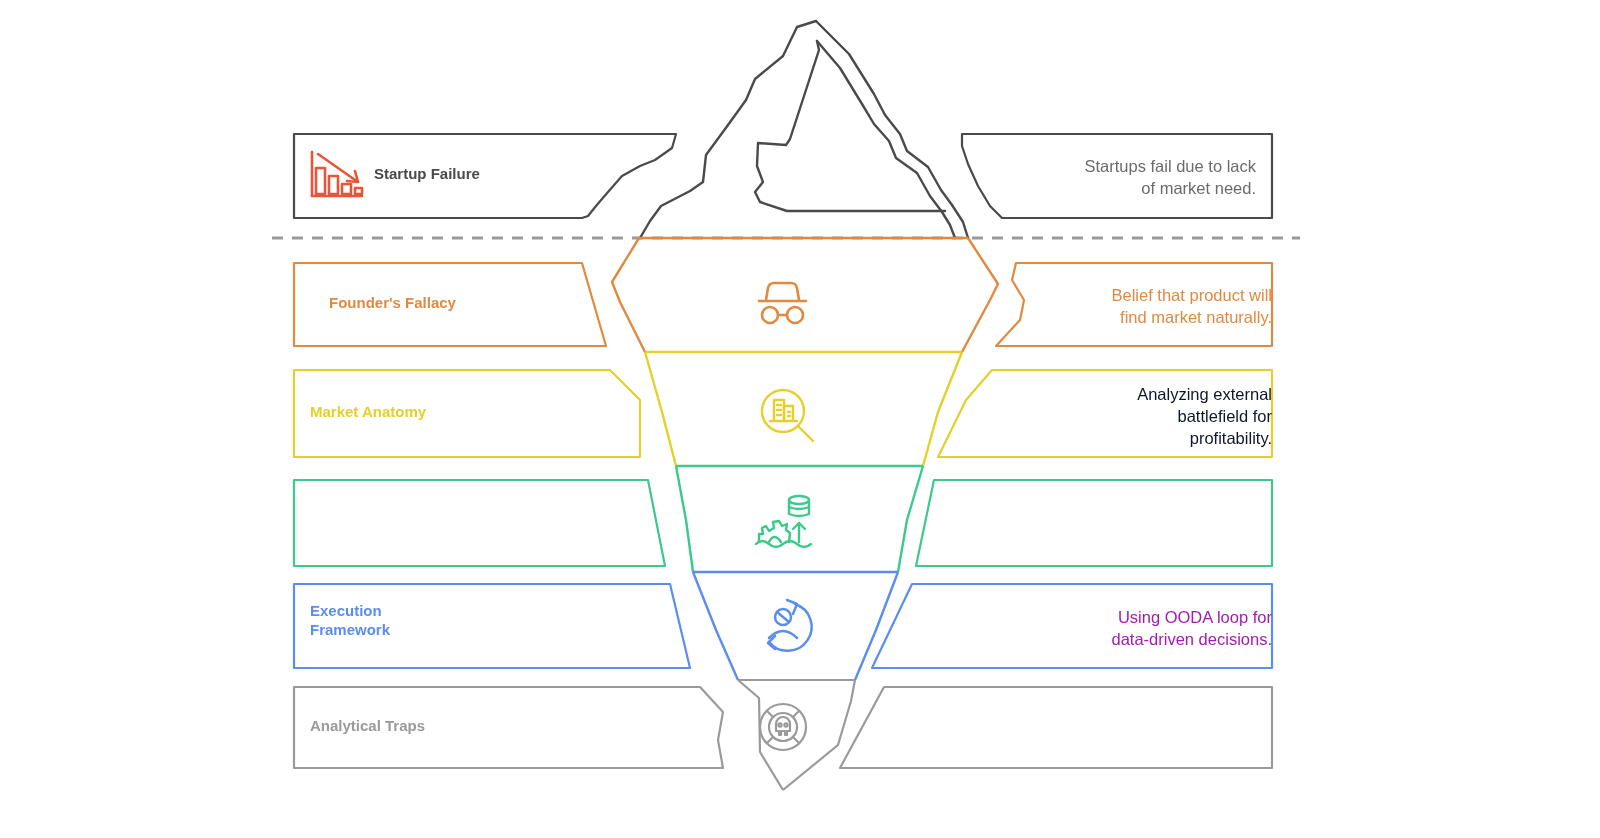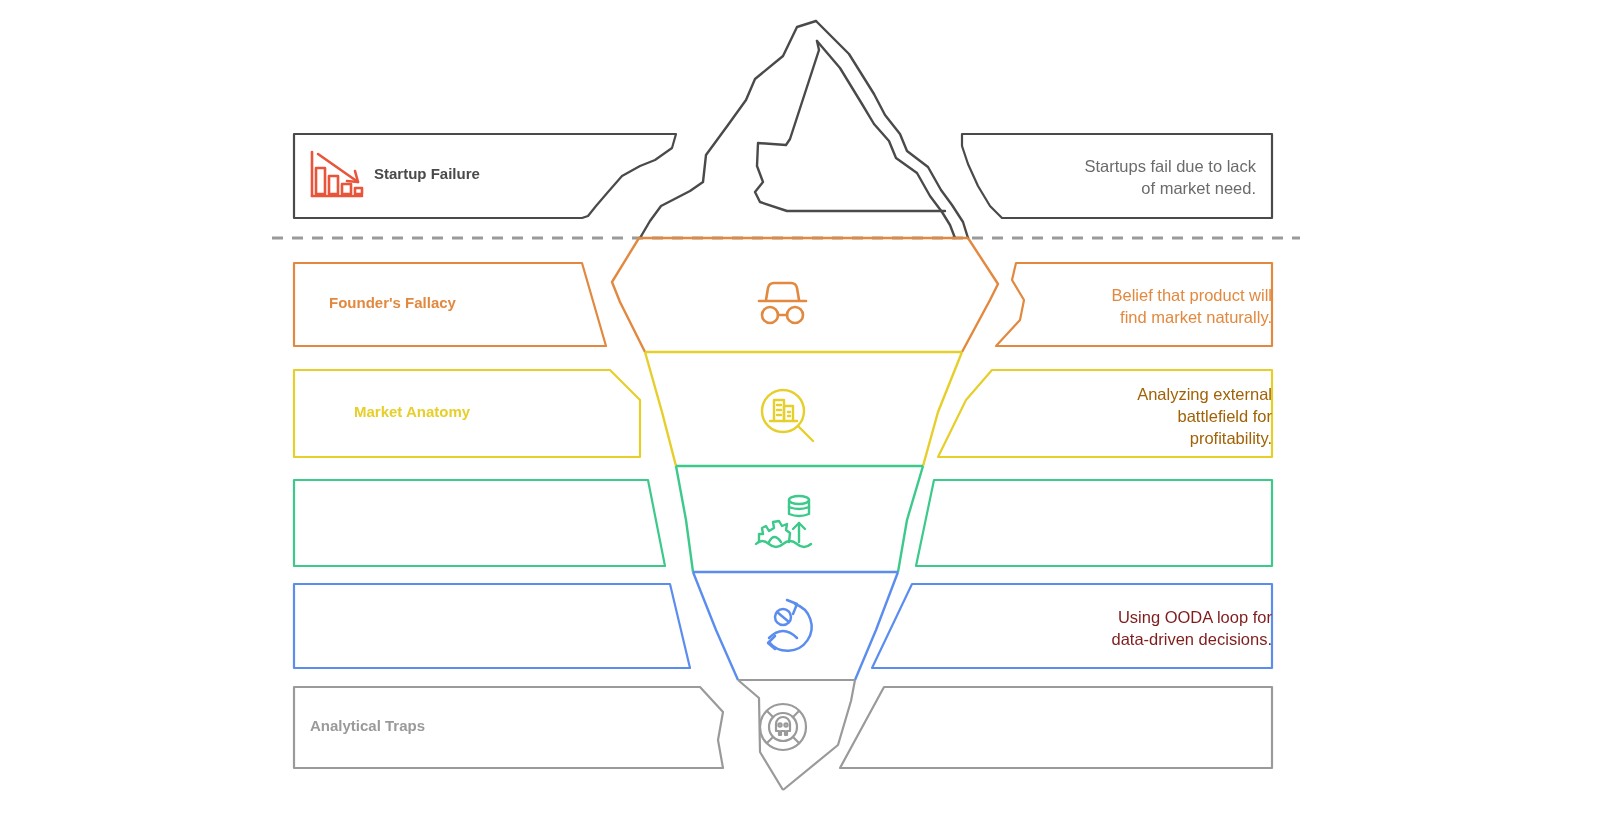--- a/index.html
+++ b/index.html
@@ -251,25 +251,27 @@
   <div class="layer">
 
     <div class="label-left" style="left:374px; top:165px; color:#4a4a4a;">Startup Failure</div>
     <div class="label-right" style="right:344px; top:156px; color:#6b6b6b;text-align:right;">Startups fail due to lack
 of market need.</div>
 
     <div class="label-left" style="left:318px; top:294px; color:#e2893f;margin-left:11px;">Founder's Fallacy</div>
     <div class="label-right" style="right:328px; top:285px; color:#e2893f;margin-left:40px;">Belief that product will
 find market naturally.</div>
 
-    <div class="label-left" style="left:310px; top:403px; color:#e6cf2a;margin-left:44px;">Market Anatomy</div>
-    <div class="label-right" style="right:328px; top:384px; color:#a16207;">Analyzing external
+    <div class="label-left" style="left:310px; top:403px; color:#e6cf2a;">Market Anatomy</div>
+    <div class="label-right" style="right:328px; top:384px; color:#0f172a;">Analyzing external
 battlefield for
 profitability.</div>
 
 
-    <div class="label-right" style="right:328px; top:607px; color:#7f1d1d;">Using OODA loop for
+    <div class="label-left" style="left:310px; top:602px; color:#5b8def;">Execution
+Framework</div>
+    <div class="label-right" style="right:328px; top:607px; color:#a21caf;">Using OODA loop for
 data-driven decisions.</div>
 
     <div class="label-left" style="left:310px; top:717px; color:#9a9a9a;">Analytical Traps</div>
   </div>
 
 </div>
 
 </body></html>

